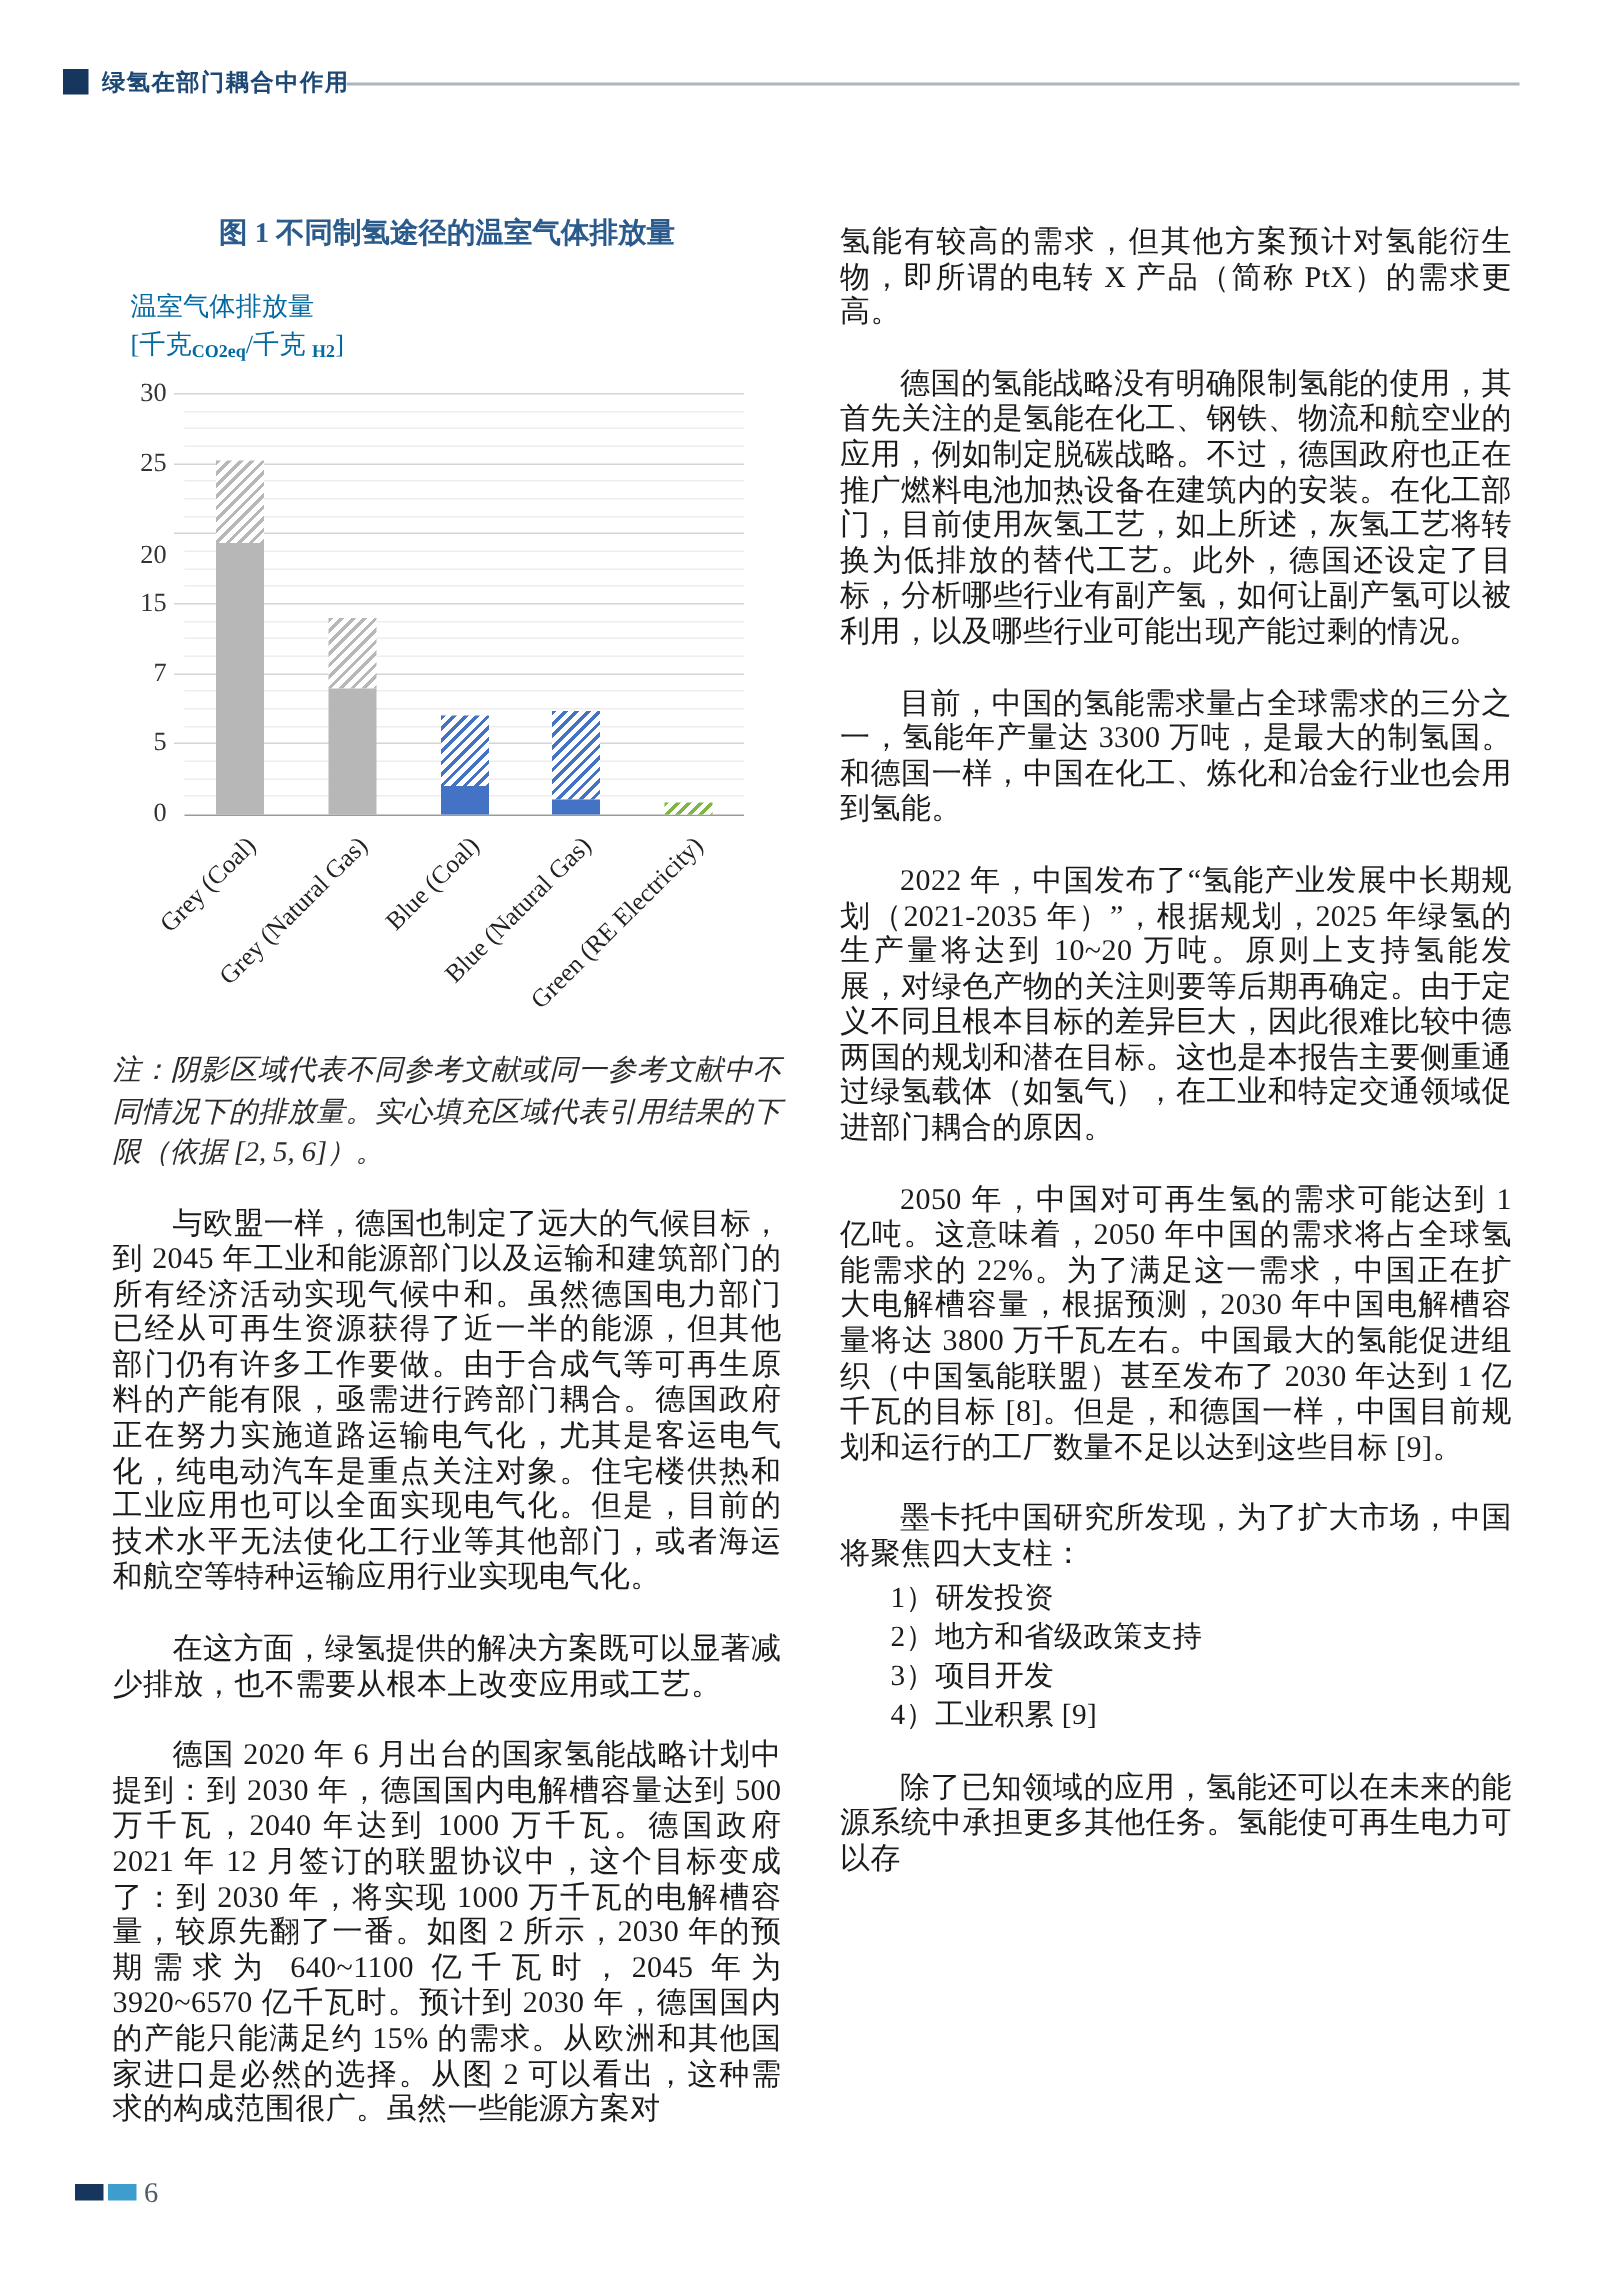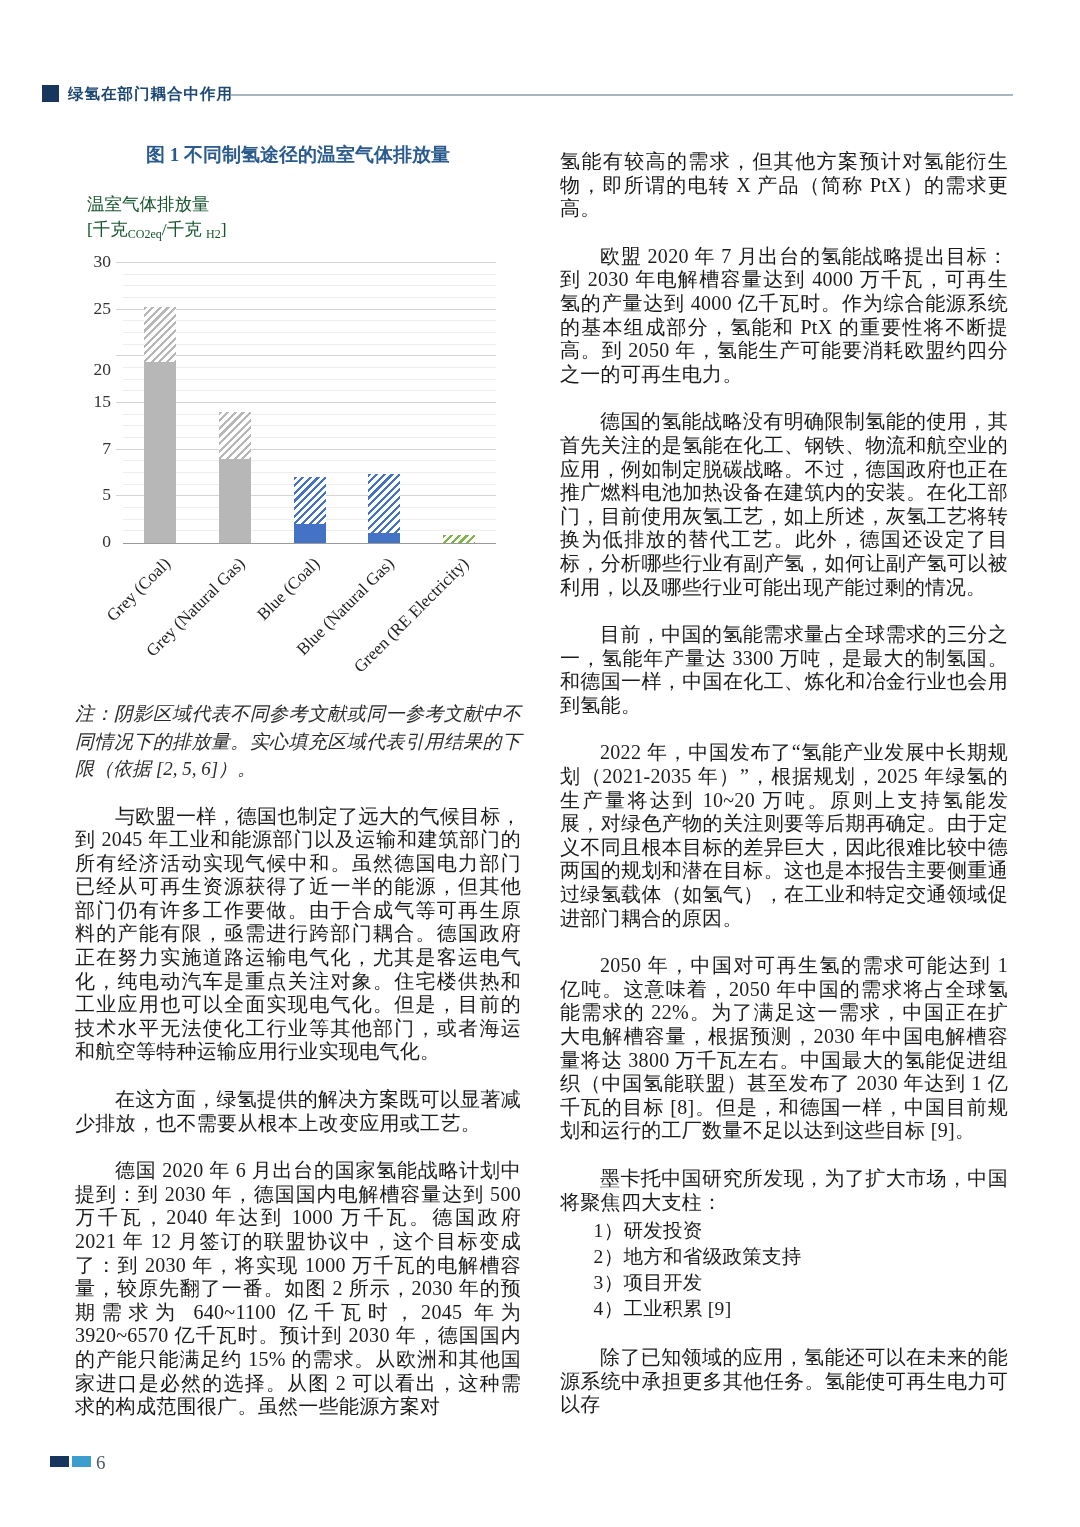--- a/index.html
+++ b/index.html
@@ -2,35 +2,35 @@
 <html><head>
 <meta charset="utf-8">
 <style>
   html,body{margin:0;padding:0;background:#e8e8e8;}
   .page{
     position:relative;width:1080px;height:1527px;margin:0 auto;
     background:#ffffff;overflow:hidden;
     font-family:"Liberation Serif","DejaVu Serif",serif;color:#1b1b1b;
   }
   
-  .hdr{position:absolute;left:0;top:44px;width:1024px;height:24px;margin-top:39px;}
+  .hdr{position:absolute;left:0;top:44px;width:1024px;height:24px;}
   .hdr-square{position:absolute;left:42px;top:2px;width:17px;height:17px;background:#17365d;}
   .hdr-title{position:absolute;left:68px;top:1px;font-size:15.5px;font-weight:bold;color:#1d4874;letter-spacing:1px;}
   .hdr-rule{position:absolute;left:231px;top:11px;width:782px;height:2px;background:#a9b6c0;}
   
   .col-left{position:absolute;left:75px;top:138px;width:446px;}
   .col-right{position:absolute;left:560px;top:150px;width:448px;}
   p.body{font-size:20px;line-height:23.6px;text-align:justify;text-indent:2em;margin:0 0 24px 0;letter-spacing:0.3px;}
   p.body.no-indent{text-indent:0;}
   ol.pillars{list-style:none;margin:0 0 24px 0;padding:0 0 0 2.1em;}
   ol.pillars li{font-size:19.5px;line-height:26px;letter-spacing:0.3px;}
   
   .fig-title{text-align:center;font-size:19px;font-weight:bold;color:#2a5b8c;margin:4px 0 24px 0;}
-  .ylab{margin:0 0 0 12px;font-size:17.5px;line-height:25px;color:#14532d;}
-  .ylab .subsc{font-size:12px;vertical-align:-3px;}
+  .ylab{margin:0 0 0 12px;font-size:17.5px;line-height:25px;color:#0369a1;}
+  .ylab .subsc{font-size:12px;vertical-align:-3px;font-weight:bold;}
   .chart{position:relative;margin:16px 0 0 48px;width:373px;height:280px;border-bottom:1.5px solid #9a9a9a;}
   .gridline{position:absolute;left:0;width:100%;height:1px;background:#ededed;}
   .gridline.major{background:#d4d4d4;left:-7px;width:calc(100% + 7px);}
   .ytick{position:absolute;right:calc(100% + 12px);width:40px;text-align:right;font-size:17.5px;color:#333;transform:translateY(9px);}
   .bar{position:absolute;bottom:0;width:32px;display:flex;flex-direction:column;justify-content:flex-end;}
   .seg{width:100%;}
   .xlabels{position:relative;margin-left:48px;width:373px;height:152px;}
   .xlab{position:absolute;top:10px;white-space:nowrap;font-size:17px;color:#222;transform:rotate(-45deg);transform-origin:100% 0;}
   .fig-note{font-style:italic;font-size:19px;line-height:27.5px;color:#2b2b2b;text-align:justify;margin:4px 0 22px 0;}
   
@@ -121,21 +121,20 @@
 
     <p class="fig-note">注：阴影区域代表不同参考文献或同一参考文献中不同情况下的排放量。实心填充区域代表引用结果的下限（依据 [2, 5, 6]）。</p>
 
     <p class="body">与欧盟一样，德国也制定了远大的气候目标，到 2045 年工业和能源部门以及运输和建筑部门的所有经济活动实现气候中和。虽然德国电力部门已经从可再生资源获得了近一半的能源，但其他部门仍有许多工作要做。由于合成气等可再生原料的产能有限，亟需进行跨部门耦合。德国政府正在努力实施道路运输电气化，尤其是客运电气化，纯电动汽车是重点关注对象。住宅楼供热和工业应用也可以全面实现电气化。但是，目前的技术水平无法使化工行业等其他部门，或者海运和航空等特种运输应用行业实现电气化。</p>
     <p class="body">在这方面，绿氢提供的解决方案既可以显著减少排放，也不需要从根本上改变应用或工艺。</p>
     <p class="body">德国 2020 年 6 月出台的国家氢能战略计划中提到：到 2030 年，德国国内电解槽容量达到 500 万千瓦，2040 年达到 1000 万千瓦。德国政府 2021 年 12 月签订的联盟协议中，这个目标变成了：到 2030 年，将实现 1000 万千瓦的电解槽容量，较原先翻了一番。如图 2 所示，2030 年的预期需求为 640~1100 亿千瓦时，2045 年为 3920~6570 亿千瓦时。预计到 2030 年，德国国内的产能只能满足约 15% 的需求。从欧洲和其他国家进口是必然的选择。从图 2 可以看出，这种需求的构成范围很广。虽然一些能源方案对</p>
   </div>
 
   <div class="col-right">
     <p class="body no-indent">氢能有较高的需求，但其他方案预计对氢能衍生物，即所谓的电转 X 产品（简称 PtX）的需求更高。</p>
-    <p class="body">欧盟 2020 年 7 月出台的氢能战略提出目标：到 2030 年电解槽容量达到 4000 万千瓦，可再生氢的产量达到 4000 亿千瓦时。作为综合能源系统的基本组成部分，氢能和 PtX 的重要性将不断提高。到 2050 年，氢能生产可能要消耗欧盟约四分之一的可再生电力。</p>
     <p class="body">德国的氢能战略没有明确限制氢能的使用，其首先关注的是氢能在化工、钢铁、物流和航空业的应用，例如制定脱碳战略。不过，德国政府也正在推广燃料电池加热设备在建筑内的安装。在化工部门，目前使用灰氢工艺，如上所述，灰氢工艺将转换为低排放的替代工艺。此外，德国还设定了目标，分析哪些行业有副产氢，如何让副产氢可以被利用，以及哪些行业可能出现产能过剩的情况。</p>
     <p class="body">目前，中国的氢能需求量占全球需求的三分之一，氢能年产量达 3300 万吨，是最大的制氢国。和德国一样，中国在化工、炼化和冶金行业也会用到氢能。</p>
     <p class="body">2022 年，中国发布了“氢能产业发展中长期规划（2021-2035 年）”，根据规划，2025 年绿氢的生产量将达到 10~20 万吨。原则上支持氢能发展，对绿色产物的关注则要等后期再确定。由于定义不同且根本目标的差异巨大，因此很难比较中德两国的规划和潜在目标。这也是本报告主要侧重通过绿氢载体（如氢气），在工业和特定交通领域促进部门耦合的原因。</p>
     <p class="body">2050 年，中国对可再生氢的需求可能达到 1 亿吨。这意味着，2050 年中国的需求将占全球氢能需求的 22%。为了满足这一需求，中国正在扩大电解槽容量，根据预测，2030 年中国电解槽容量将达 3800 万千瓦左右。中国最大的氢能促进组织（中国氢能联盟）甚至发布了 2030 年达到 1 亿千瓦的目标 [8]。但是，和德国一样，中国目前规划和运行的工厂数量不足以达到这些目标 [9]。</p>
     <p class="body" style="margin-bottom:4px">墨卡托中国研究所发现，为了扩大市场，中国将聚焦四大支柱：</p>
     <ol class="pillars">
       <li>1）研发投资</li>
       <li>2）地方和省级政策支持</li>
       <li>3）项目开发</li>
       <li>4）工业积累 [9]</li>

